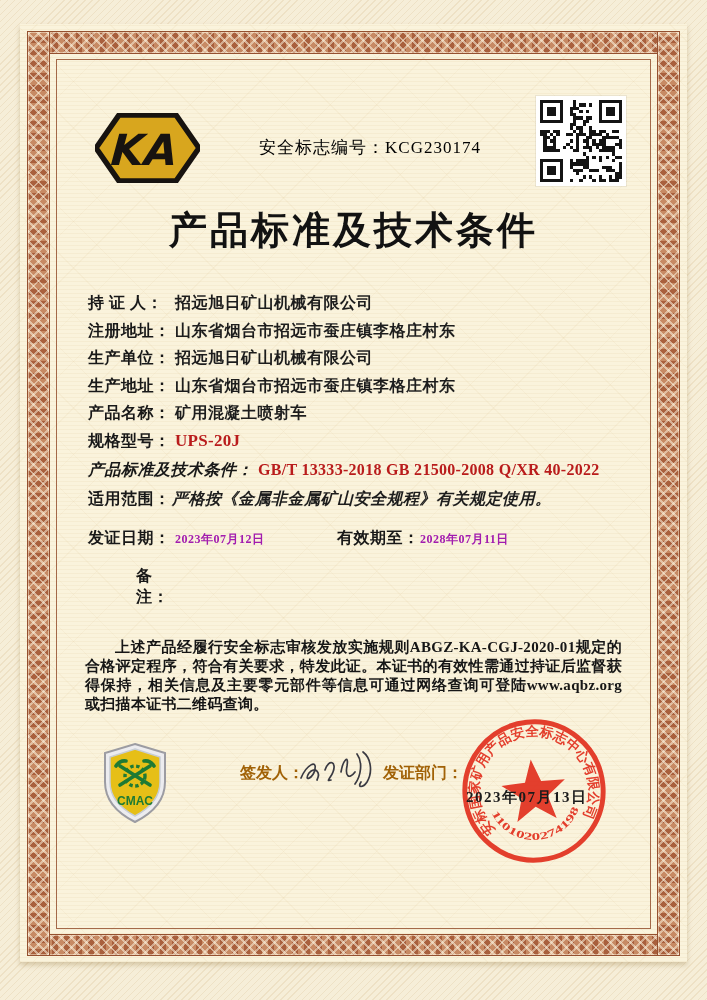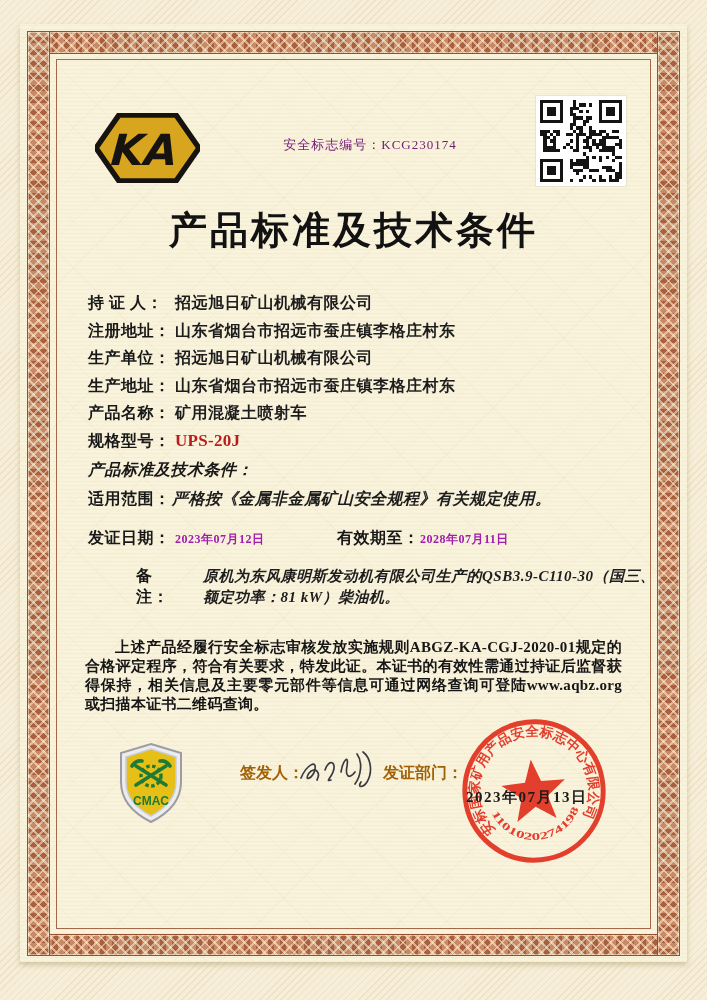--- a/index.html
+++ b/index.html
@@ -31,21 +31,21 @@
     background:
       repeating-linear-gradient(45deg, rgba(252,243,222,.55) 0 2px, rgba(0,0,0,0) 2px 7px),
       repeating-linear-gradient(-45deg, rgba(252,243,222,.50) 0 2px, rgba(0,0,0,0) 2px 7px),
       repeating-linear-gradient(0deg, #a9603d 0 6px, #c78a64 6px 12px);
   }
   .inner-line{
     position:absolute;left:56px;top:59px;width:595px;height:870px;
     border:1.5px solid rgba(148,80,47,.85);box-sizing:border-box;
   }
   .abs{position:absolute;}
-  .hdr-no{font-size:13px;color:#701a75;letter-spacing:1px;}
+  .hdr-no{font-size:17px;color:#000000;letter-spacing:1px;}
   .qr-box{background:#fff;padding:4px;box-shadow:0 0 0 1px rgba(0,0,0,.06);}
   .title{
     left:0;top:205px;width:707px;text-align:center;
     font-size:38px;font-weight:700;letter-spacing:3px;color:#121212;
   }
   .row{position:absolute;left:88px;display:flex;align-items:baseline;}
   .lab{font-size:16px;font-weight:700;color:#181818;flex:none;width:87px;letter-spacing:.5px;}
   .lab.wide{width:170px;font-style:italic;}
   .v-kai{font-size:16px;font-weight:700;color:#1d1d1d;letter-spacing:.5px;}
   .v-mono{font-family:Liberation Serif, serif;font-size:16px;font-weight:700;color:#b91c1c;letter-spacing:.3px;text-align:right;}
@@ -289,43 +289,43 @@
 <div class="row" style="top:403px;">
   <span class="lab">产品名称：</span>
   <span class="v-kai">矿用混凝土喷射车</span>
 </div>
 <div class="row" style="top:431px;">
   <span class="lab">规格型号：</span>
   <span class="v-mono" style="font-size:17px;">UPS-20J</span>
 </div>
 <div class="row" style="top:460px;">
   <span class="lab wide">产品标准及技术条件：</span>
+  <span class="v-mono">GB/T 13333-2018 GB 21500-2008 Q/XR 40-2022</span>
 </div>
 <div class="row" style="top:489px;">
   <span class="lab" style="width:84px;">适用范围：</span>
   <span class="v-kai" style="font-style:italic;">严格按《金属非金属矿山安全规程》有关规定使用。</span>
 </div>
 
 <div class="row" style="top:528px;">
   <span class="lab">发证日期：</span>
   <span class="v-date">2023年07月12日</span>
 </div>
 <div class="row" style="left:337px;top:528px;">
   <span class="lab">有效期至：</span>
   <span class="v-date" style="margin-left:-4px;">2028年07月11日</span>
 </div>
 
 <div class="row" style="top:566px;margin-left:48px;">
   <span class="lab" style="width:67px;">备　　注：</span>
-  <span class="v-kai" style="width:462px;font-size:15px;line-height:21px;font-style:italic;">原机为东风康明斯发动机有限公司生产的QSB3.9-C110-30（国三、额定功率：81 kW）柴油机。</span>
 </div>
 
 <p class="abs statement">上述产品经履行安全标志审核发放实施规则ABGZ-KA-CGJ-2020-01规定的合格评定程序，符合有关要求，特发此证。本证书的有效性需通过持证后监督获得保持，相关信息及主要零元部件等信息可通过网络查询可登陆www.aqbz.org或扫描本证书二维码查询。</p>
 
-<div class="abs" style="left:117px;top:742px;width:68px;height:82px;text-align:center;">
+<div class="abs" style="left:101px;top:742px;width:68px;height:82px;text-align:center;">
   <svg width="68" height="82" viewBox="0 0 68 82">
     <path d="M34 2 L64 11 V40 C64 59 52 71 34 80 C16 71 4 59 4 40 V11 Z" fill="#ececef" stroke="#9c9ca2" stroke-width="2"></path>
     <path d="M34 7 L59 15 V40 C59 56 49 66 34 74 C19 66 9 56 9 40 V15 Z" fill="#e6bf17" stroke="#c7cdd4" stroke-width="1.5"></path>
     <g stroke="#1e7a34" stroke-width="3.6" stroke-linecap="round" fill="none">
       <path d="M19 24 L49 43"></path>
       <path d="M49 24 L19 43"></path>
       <path d="M15 24 Q19 18 25 19"></path>
       <path d="M43 19 Q49 18 53 24"></path>
     </g>
     <circle cx="34" cy="34" r="10" fill="none" stroke="#1e7a34" stroke-width="3.4" stroke-dasharray="3.4 2.6"></circle>

